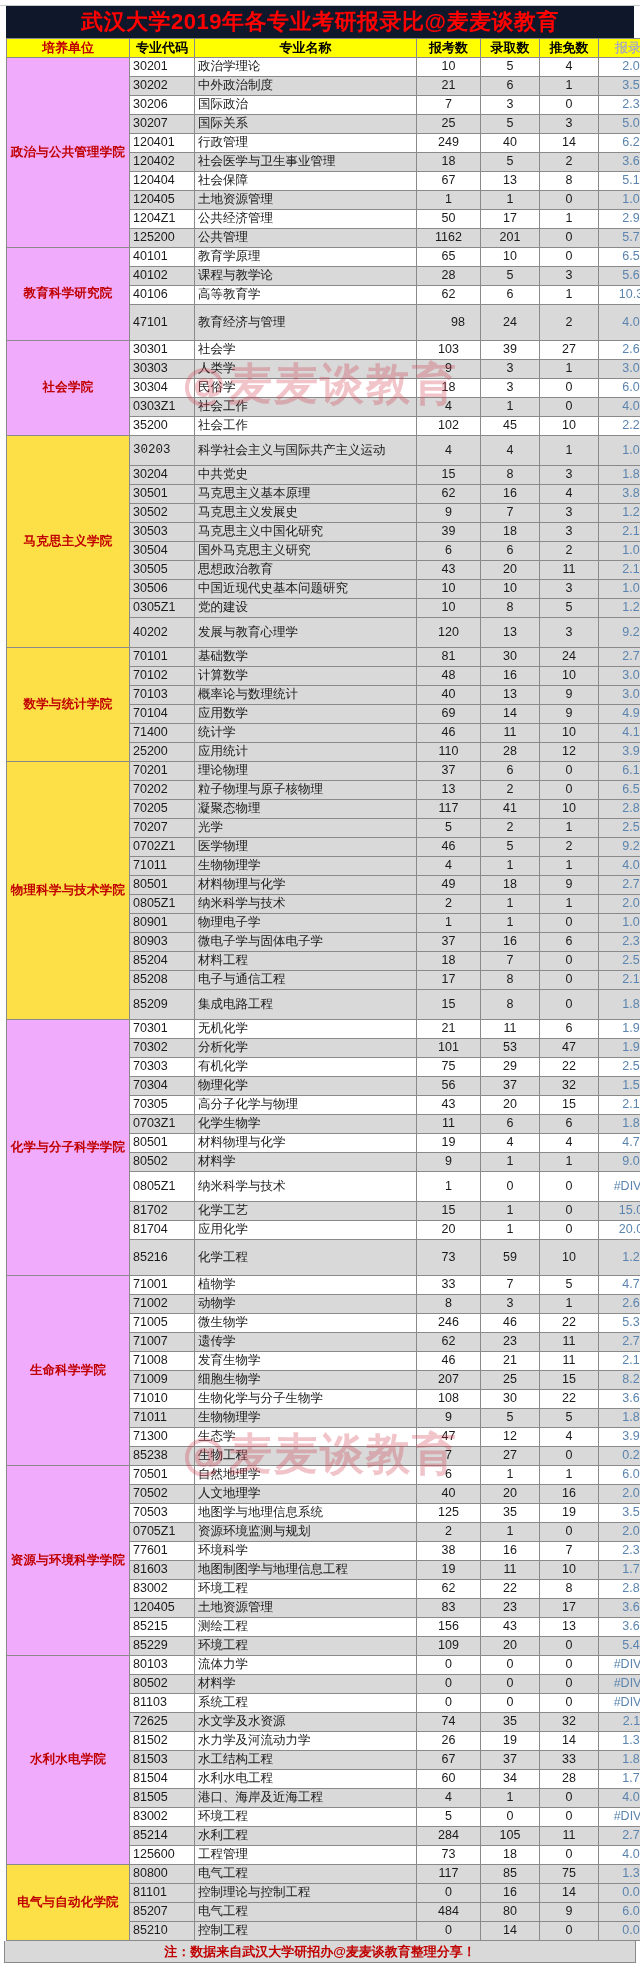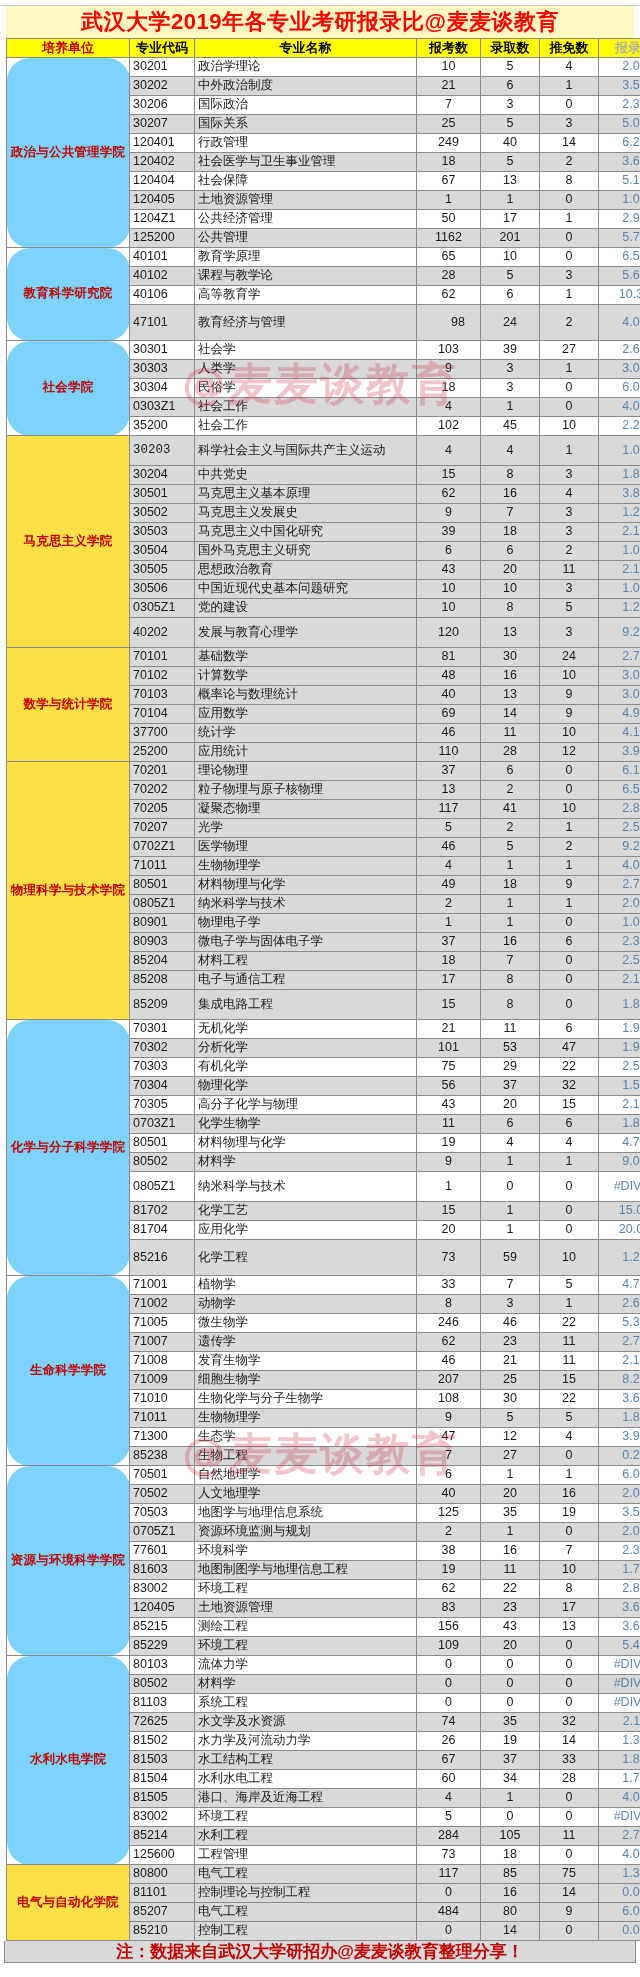--- a/index.html
+++ b/index.html
@@ -8,21 +8,21 @@
     background:#ffffff;
     font-family:"Liberation Sans","DejaVu Sans",sans-serif;
     overflow:hidden;
   }
   .sheet{position:relative;width:640px;height:1977px;background:#ffffff;}
 
   
   .top-rule{height:6px;background:#ffffff;border-bottom:1px solid #c9c9c9;box-sizing:border-box;}
 
   .title-bar{
-    background:#fef9c3;
+    background:#0f172a;
     color:#ff0000;
     text-align:center;
     font-weight:bold;
     font-size:22px;
     line-height:32px;
     height:32px;
     letter-spacing:0.5px;
     margin:0 6px;
     white-space:nowrap;
     overflow:hidden;
@@ -77,30 +77,30 @@
     letter-spacing:0.2px;
   }
   td.code{text-align:left;padding-left:5px;}
   td.name{text-align:left;padding-left:5px;white-space:normal;line-height:1.15;}
   td.num{text-align:center;}
   td.ratio{text-align:center;color:#5b84ae;}
 
   tr.shade td{background:#d9d9d9;}
   tr.plain td{background:#ffffff;}
   td.unit.bg-shade{background:#fde047;}
-  td.unit.bg-plain{background:#7dd3fc;border-radius:23px;}
+  td.unit.bg-plain{background:#f0abfc;}
 
   .footnote{
     margin:0 4px;
     background:#d9d9d9;
     border:1px solid #8a8a8a;
     border-top:none;
     color:#c00000;
     font-weight:bold;
-    font-size:17px;
+    font-size:13px;
     text-align:center;
     height:22px;
     line-height:22px;
     box-sizing:border-box;
   }
 
   .watermark{
     position:absolute;
     left:0; width:640px;
     text-align:center;
@@ -410,21 +410,21 @@
         </tr>
         <tr class="shade">
           <td class="code">70104</td>
           <td class="name">应用数学</td>
           <td class="num">69</td>
           <td class="num">14</td>
           <td class="num">9</td>
           <td class="ratio">4.93</td>
         </tr>
         <tr class="shade">
-          <td class="code">37700</td>
+          <td class="code">71400</td>
           <td class="name">统计学</td>
           <td class="num">46</td>
           <td class="num">11</td>
           <td class="num">10</td>
           <td class="ratio">4.18</td>
         </tr>
         <tr class="shade">
           <td class="code">25200</td>
           <td class="name">应用统计</td>
           <td class="num">110</td>

